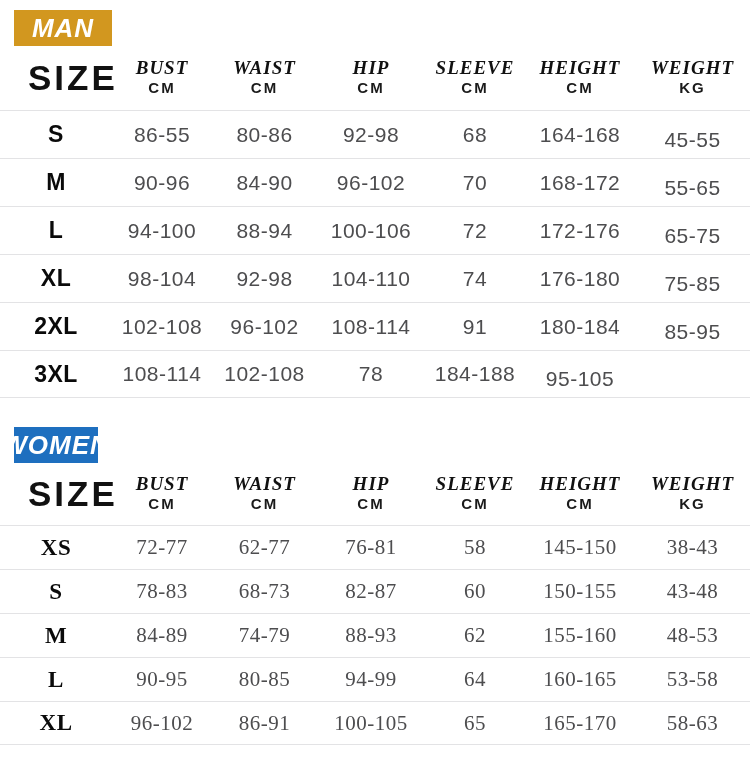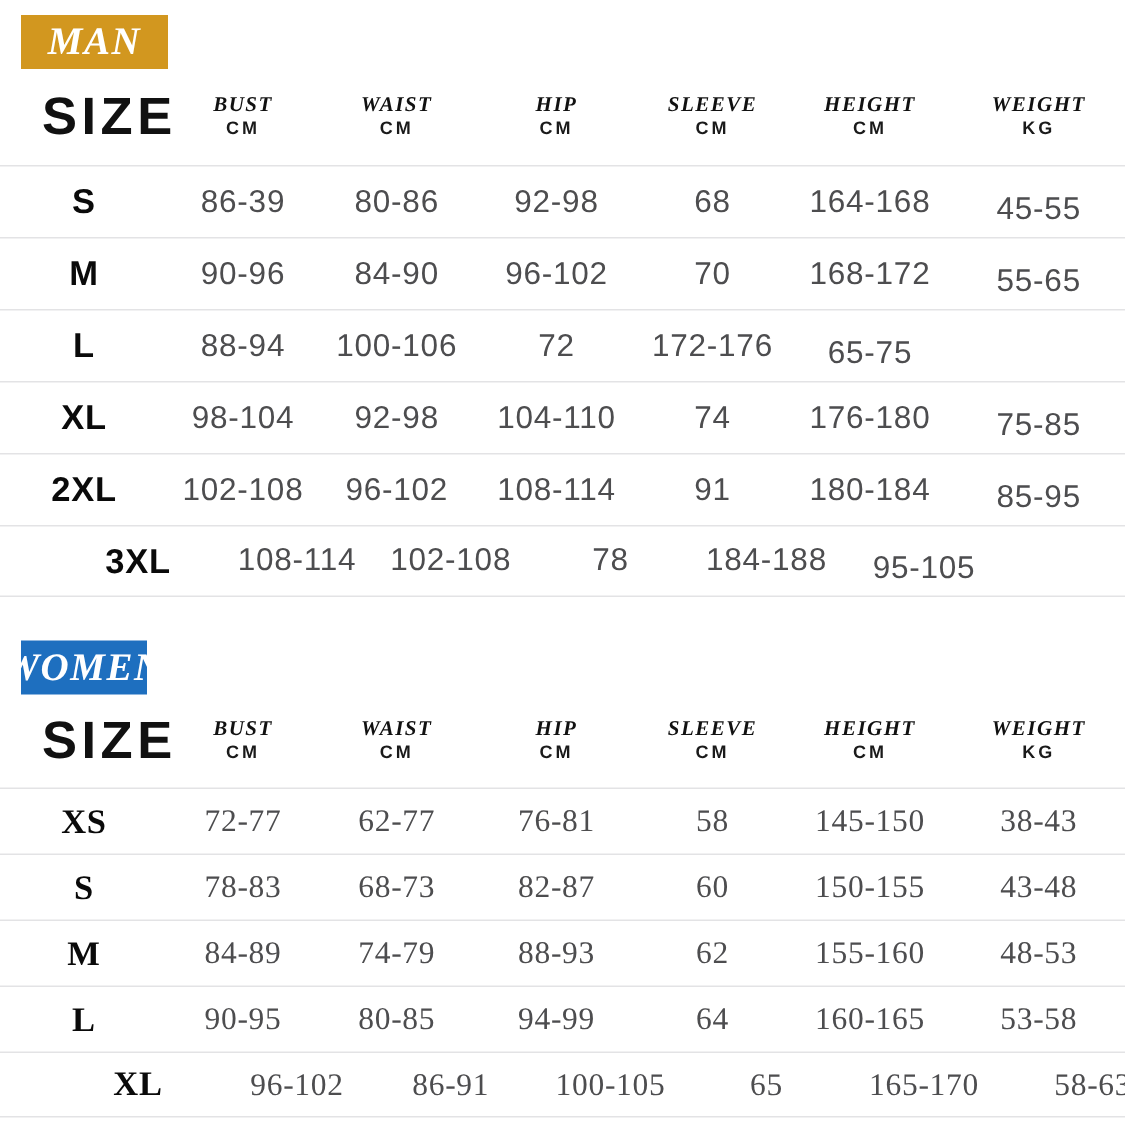--- a/index.html
+++ b/index.html
@@ -15,21 +15,21 @@
     font-family: "Liberation Sans", sans-serif;
     overflow: hidden;
   }
   .badge {
     display: flex;
     align-items: center;
     justify-content: center;
     height: 36px;
     margin-left: 14px;
     color: #ffffff;
-    font-family: Liberation Serif, serif;
+    font-family: Liberation Sans, sans-serif;
     font-style: italic;
     font-weight: bold;
     font-size: 26px;
     letter-spacing: 1px;
     box-sizing: border-box;
     text-align: center;
   }
   .badge.man { width: 98px; margin-top: 10px; background: #d2971f; }
   .badge.women { width: 84px; background: #1e6fbf; }
   .spacer { height: 29px; }
@@ -48,38 +48,38 @@
     font-size: 35px;
     letter-spacing: 3px;
     color: #111111;
     padding-left: 28px;
   }
   .hcell { text-align: center; }
   .hname {
     font-family: "Liberation Serif", serif;
     font-style: italic;
     font-weight: bold;
-    font-size: 14px;
+    font-size: 19px;
     letter-spacing: 1px;
     color: #111111;
     line-height: 1.1;
   }
   .hunit {
     font-weight: bold;
-    font-size: 12px;
+    font-size: 15px;
     letter-spacing: 2px;
     color: #1a1a1a;
     line-height: 1.25;
   }
   .data-row {
     border-top: 1px solid #e3e3e5;
   }
   .data-row.man { height: 48px; }
   .data-row.women { height: 44px; font-family: Liberation Serif, serif; }
-  .data-row.last { border-bottom: 1px solid #e3e3e5; padding-left: 36px; }
+  .data-row.last { border-bottom: 1px solid #e3e3e5; }
   .cell {
     text-align: center;
     font-size: 21px;
     letter-spacing: 0.5px;
     color: #4d4d4f;
   }
   .cell.size-label {
     font-weight: bold;
     font-size: 23px;
     color: #0a0a0a;
@@ -116,38 +116,39 @@
       <div class="hunit">CM</div>
     </div>
     <div class="hcell">
       <div class="hname">WEIGHT</div>
       <div class="hunit">KG</div>
     </div>
   </div>
 
   <div class="grid-row data-row man">
     <div class="cell size-label">S</div>
-    <div class="cell">86-39</div>
+    <div class="cell">86-55</div>
     <div class="cell">80-86</div>
     <div class="cell">92-98</div>
     <div class="cell">68</div>
     <div class="cell">164-168</div>
     <div class="cell shift-down">45-55</div>
   </div>
   <div class="grid-row data-row man">
     <div class="cell size-label">M</div>
     <div class="cell">90-96</div>
     <div class="cell">84-90</div>
     <div class="cell">96-102</div>
     <div class="cell">70</div>
     <div class="cell">168-172</div>
     <div class="cell shift-down">55-65</div>
   </div>
   <div class="grid-row data-row man">
     <div class="cell size-label">L</div>
+    <div class="cell">94-100</div>
     <div class="cell">88-94</div>
     <div class="cell">100-106</div>
     <div class="cell">72</div>
     <div class="cell">172-176</div>
     <div class="cell shift-down">65-75</div>
   </div>
   <div class="grid-row data-row man">
     <div class="cell size-label">XL</div>
     <div class="cell">98-104</div>
     <div class="cell">92-98</div>

